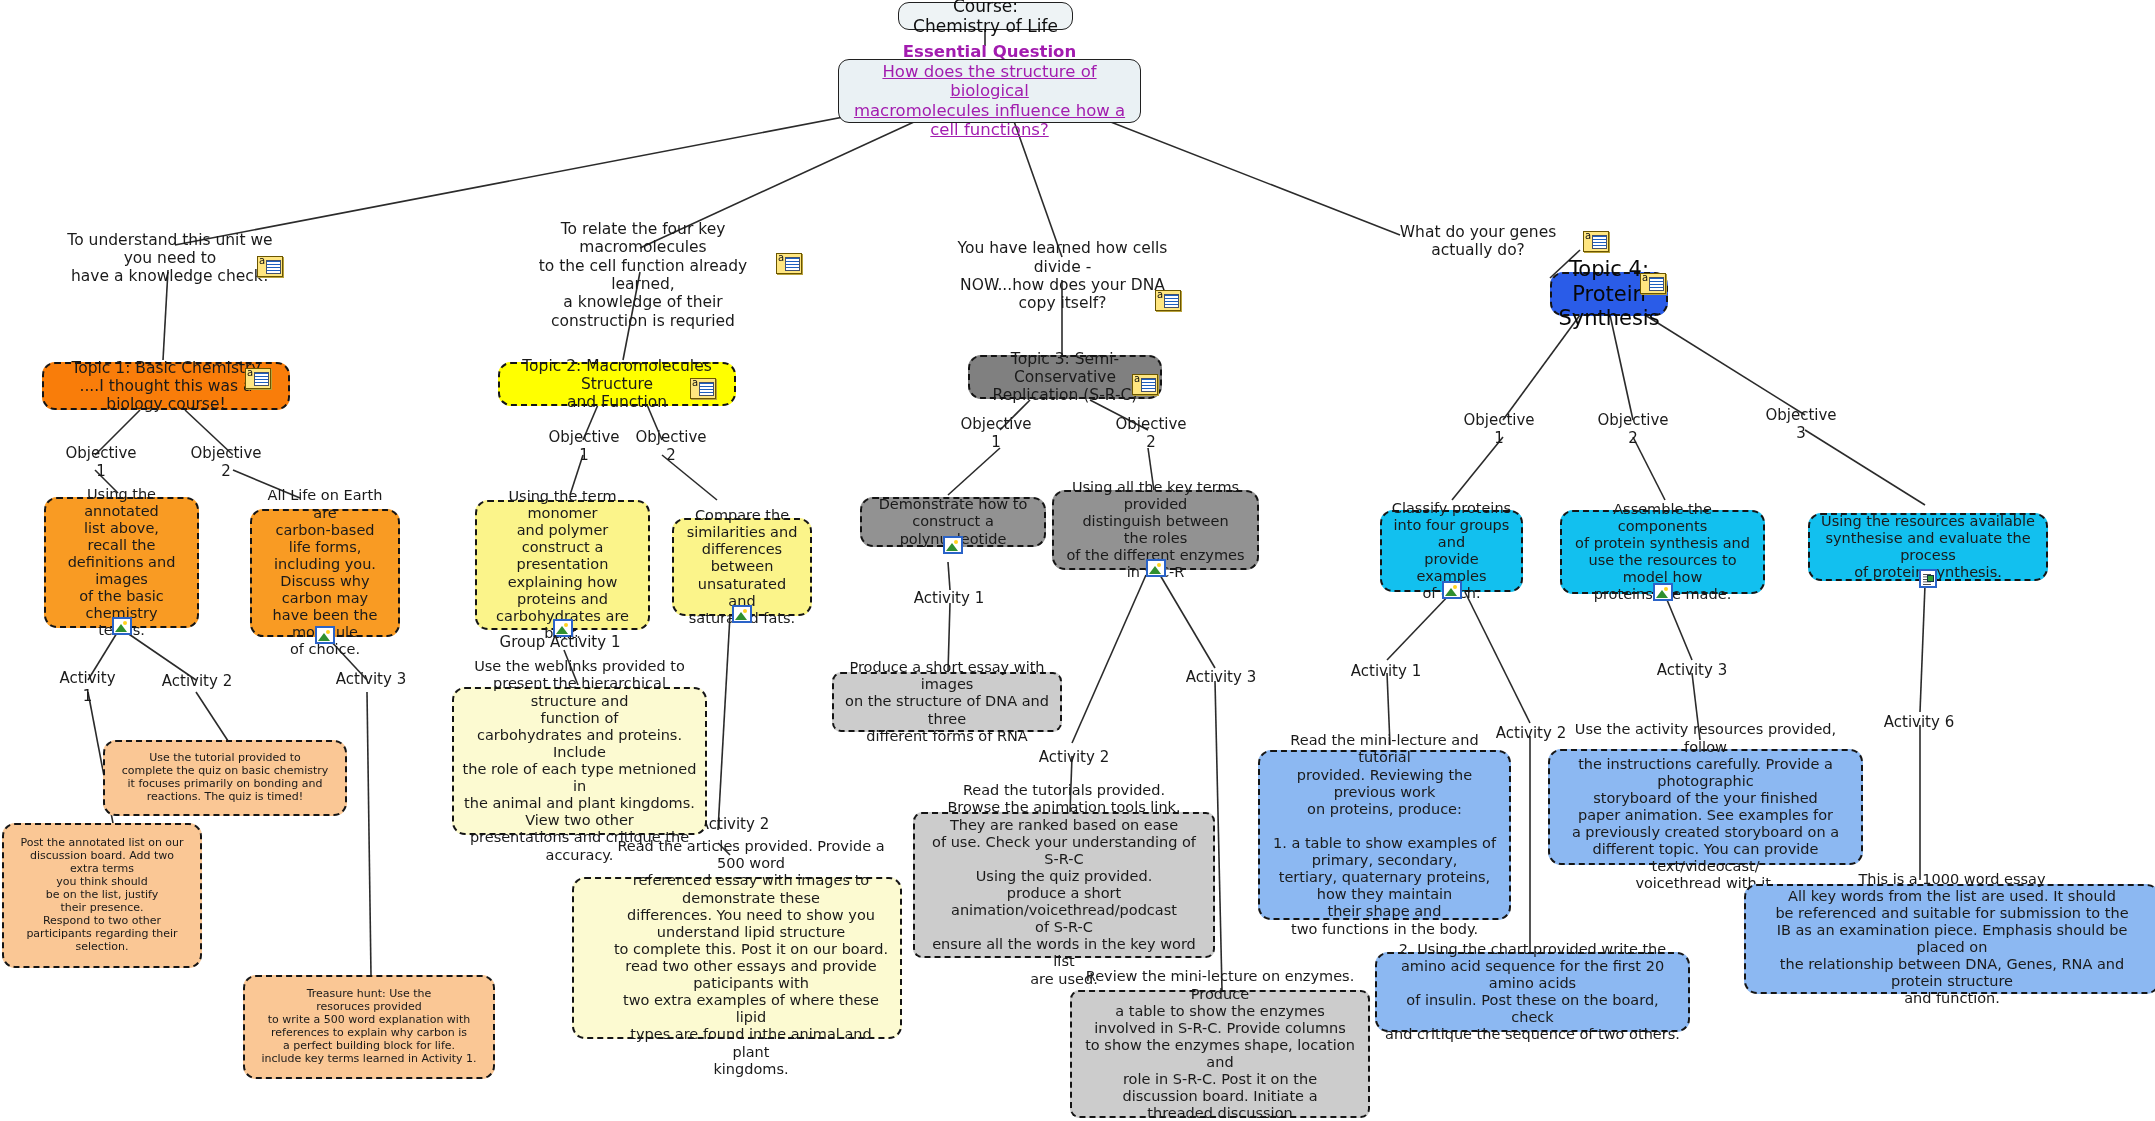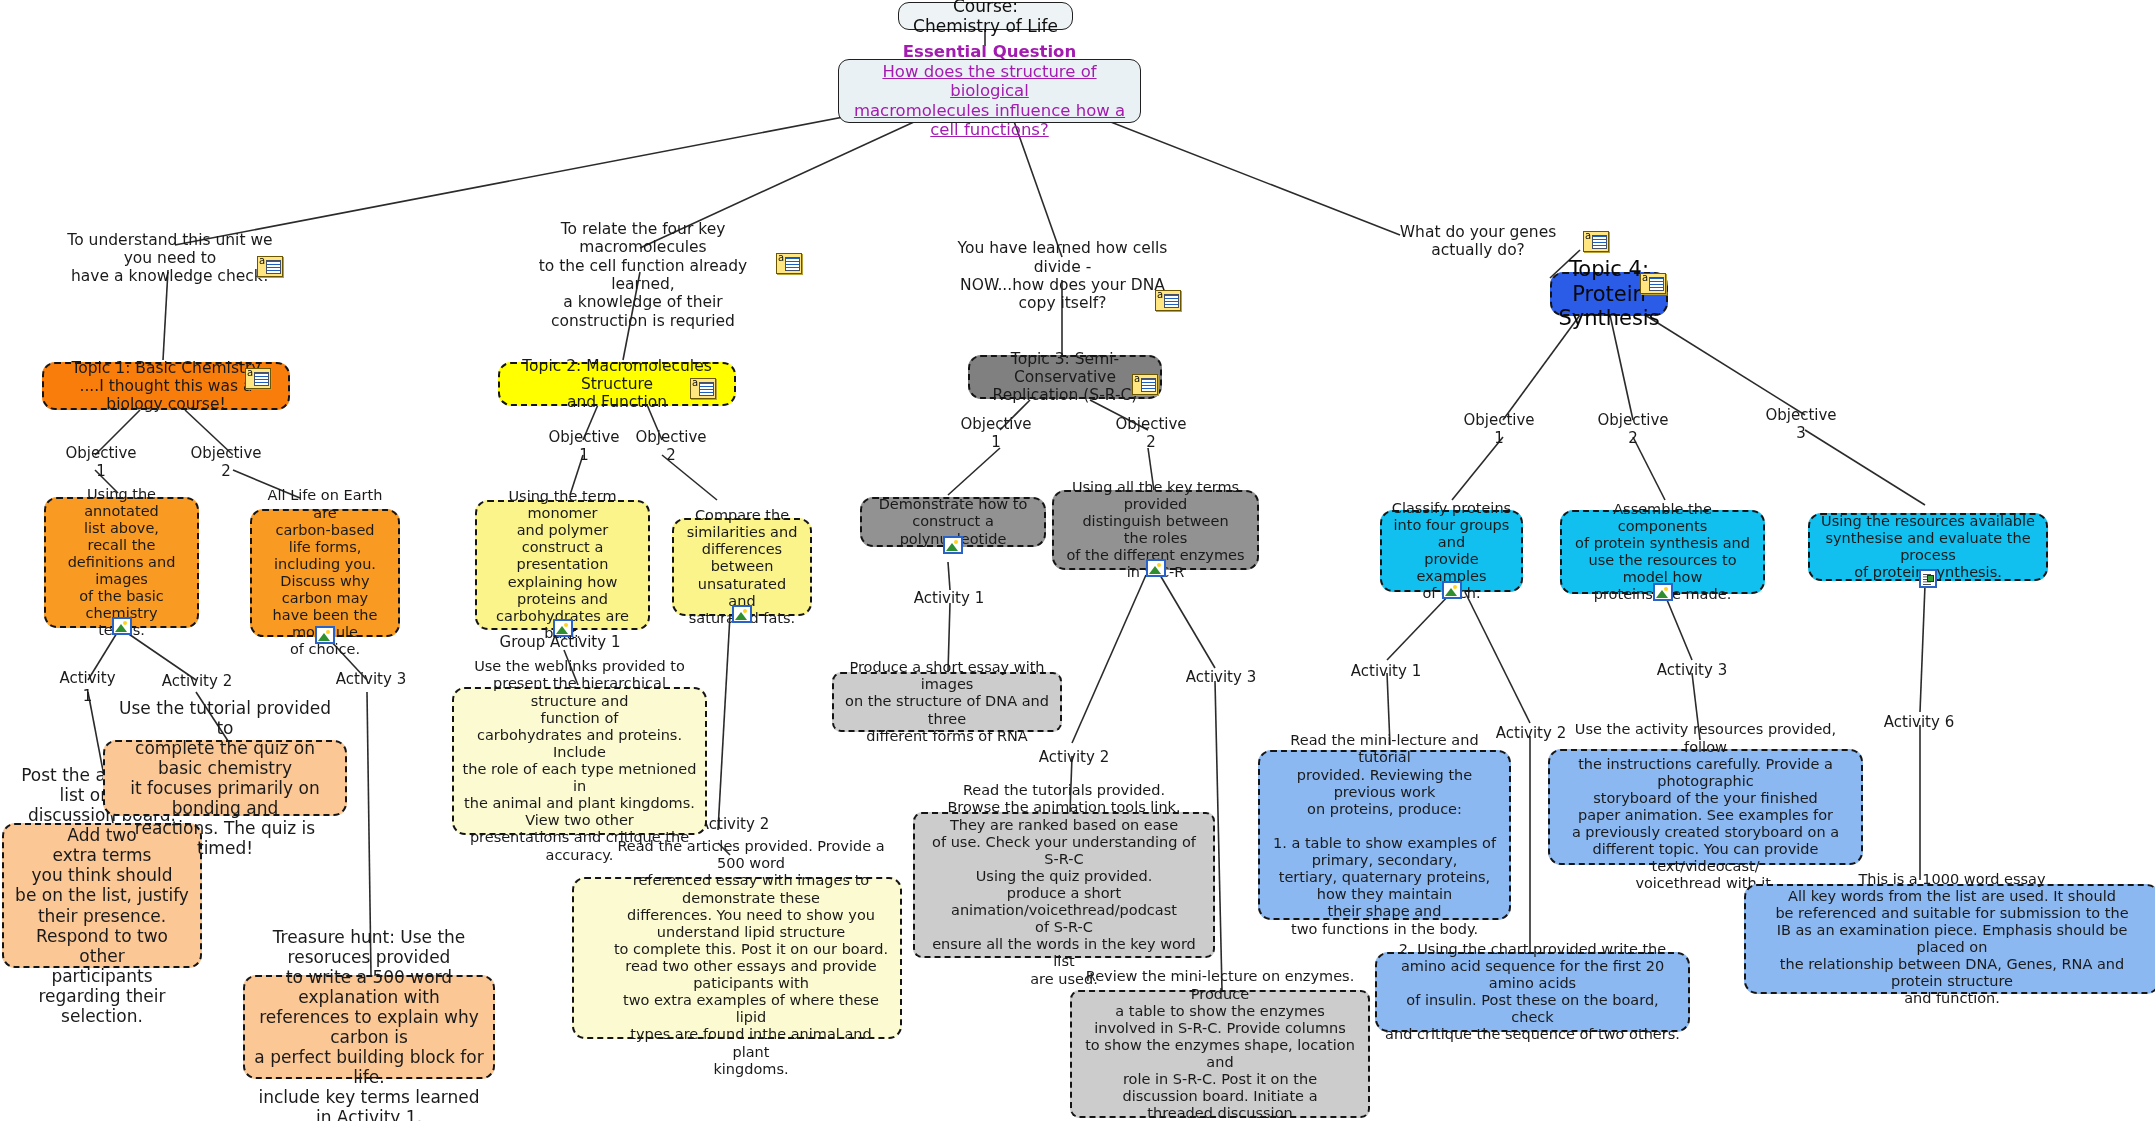--- a/index.html
+++ b/index.html
@@ -78,21 +78,21 @@
   .n-obj1 {
     background: #f99b23;
     border: 2px dashed #141414;
     border-radius: 13px;
     font-size: 14.5px;
   }
   .n-act1 {
     background: #fac795;
     border: 2px dashed #141414;
     border-radius: 13px;
-    font-size: 17px;
+    font-size: 11px;
   }
   .n-topic2 {
     background: #ffff00;
     border: 2px dashed #141414;
     border-radius: 13px;
     font-size: 15.5px;
   }
   .n-obj2 {
     background: #fbf48a;
     border: 2px dashed #141414;

